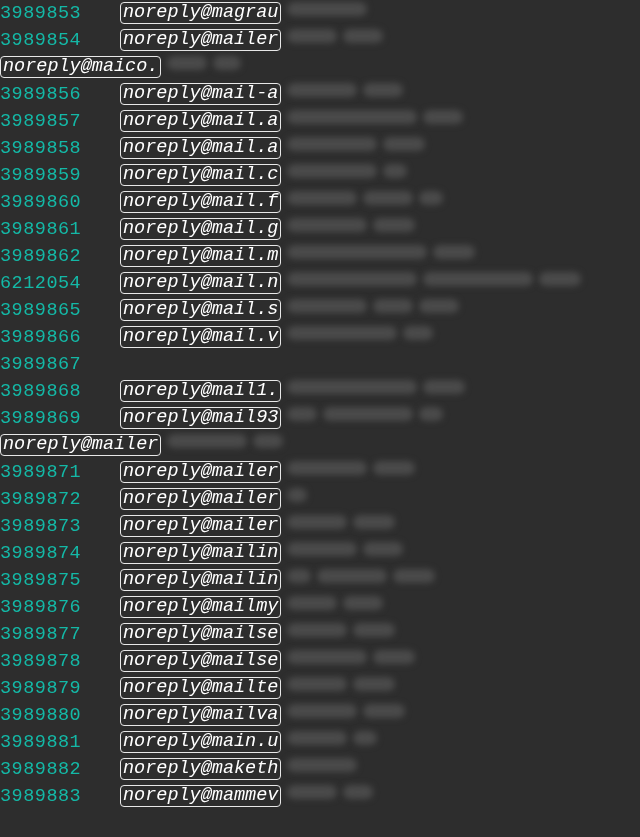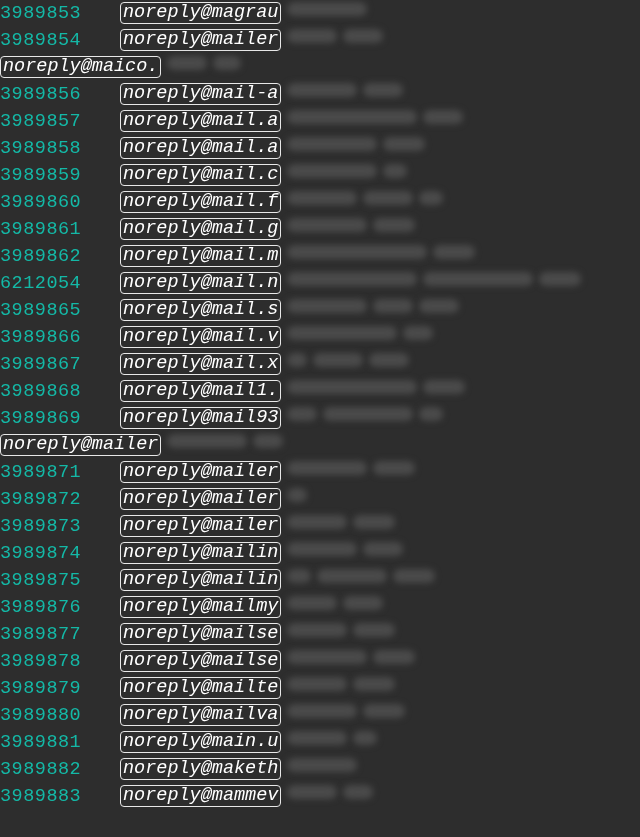--- a/index.html
+++ b/index.html
@@ -186,28 +186,20 @@
       <span class="match-wrap">
         <span class="match-box">noreply@mail.v</span>
         <span class="blurred-tail">
           <span class="blurred-word" style="width: 110px;"></span>
           <span class="blurred-word" style="width: 30px;"></span>
         </span>
       </span>
     </div>
     <div class="row">
       <span class="lineno">3989867</span>
-      <span class="match-wrap">
-        <span class="match-box">noreply@mail.x</span>
-        <span class="blurred-tail">
-          <span class="blurred-word" style="width: 20px;"></span>
-          <span class="blurred-word" style="width: 50px;"></span>
-          <span class="blurred-word" style="width: 40px;"></span>
-        </span>
-      </span>
     </div>
     <div class="row">
       <span class="lineno">3989868</span>
       <span class="match-wrap">
         <span class="match-box">noreply@mail1.</span>
         <span class="blurred-tail">
           <span class="blurred-word" style="width: 130px;"></span>
           <span class="blurred-word" style="width: 42px;"></span>
         </span>
       </span>

